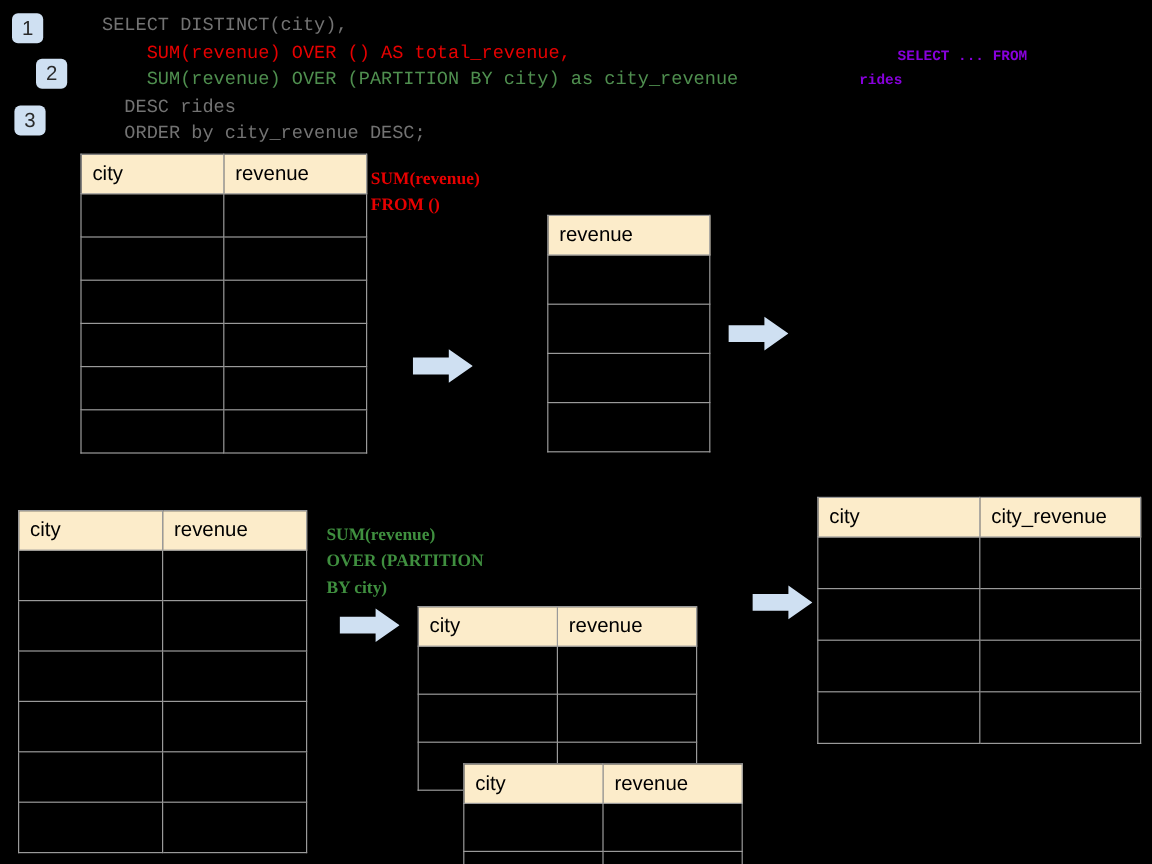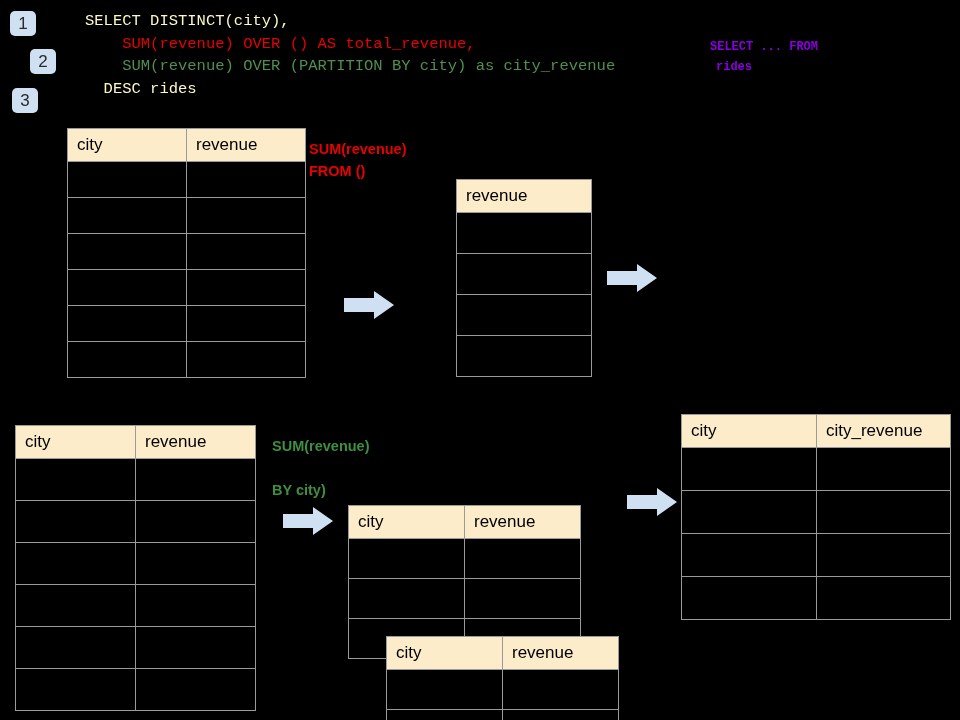--- a/index.html
+++ b/index.html
@@ -35,38 +35,38 @@
 
   
   .code {
     position: absolute;
     font-family: "Liberation Mono", monospace;
     font-size: 15.5px;
     line-height: 22.5px;
     white-space: pre;
     letter-spacing: 0px;
   }
-  .code-purple { color: #fef9c3; text-align: right; }
+  .code-purple { color: #737373; text-align: right; }
   .code-red    { color: #e60000; }
   .code-green  { color: #4f8f4f; }
 
   .side-note {
     position: absolute;
     font-family: "Liberation Mono", monospace;
     font-size: 12px;
     line-height: 19px;
     white-space: pre;
     color: #8800dd;
     font-weight: bold;
   }
 
   
   .annot {
     position: absolute;
-    font-family: Liberation Sans, sans-serif;
+    font-family: Liberation Serif, serif;
     font-size: 14.5px;
     line-height: 22px;
     white-space: pre;
     font-weight: bold;
   }
   .annot-red   { color: #e60000; }
   .annot-green { color: #3f8f3f; }
 
   
   .tbl {
@@ -113,28 +113,30 @@
     <span>2</span>
   </div>
   <div class="badge" style="left:12px; top:88px;">
     <span>3</span>
   </div>
 
   <div class="code code-purple" style="left:85px; top:10px;">SELECT DISTINCT(city),</div>
   <div class="code code-red" style="left:85px; top:33px;">    SUM(revenue) OVER () AS total_revenue,</div>
   <div class="code code-green" style="left:85px; top:55px;">    SUM(revenue) OVER (PARTITION BY city) as city_revenue</div>
   <div class="code code-purple" style="left:85px; top:78px;">  DESC rides</div>
-
-  <div class="side-note" style="left:710px; top:38px;">SELECT ... FROM</div>
+  <div class="code code-purple" style="left:85px; top:100px;">  ORDER by city_revenue DESC;</div>
+
+  <div class="side-note" style="left:748px; top:38px;">SELECT ... FROM</div>
   <div class="side-note" style="left:716px; top:58px;">rides</div>
 
   <div class="annot annot-red" style="left:309px; top:138px;">SUM(revenue)</div>
   <div class="annot annot-red" style="left:309px; top:160px;">FROM ()</div>
 
   <div class="annot annot-green" style="left:272px; top:435px;">SUM(revenue)</div>
+  <div class="annot annot-green" style="left:272px; top:457px;">OVER (PARTITION</div>
   <div class="annot annot-green" style="left:272px; top:479px;">BY city)</div>
 
   <table class="tbl" style="left:67px; top:128px; width:238px;">
     <colgroup>
         <col style="width:119px">
         <col style="width:119px">
       </colgroup>
     <thead>
       <tr>
         <th>city</th>

